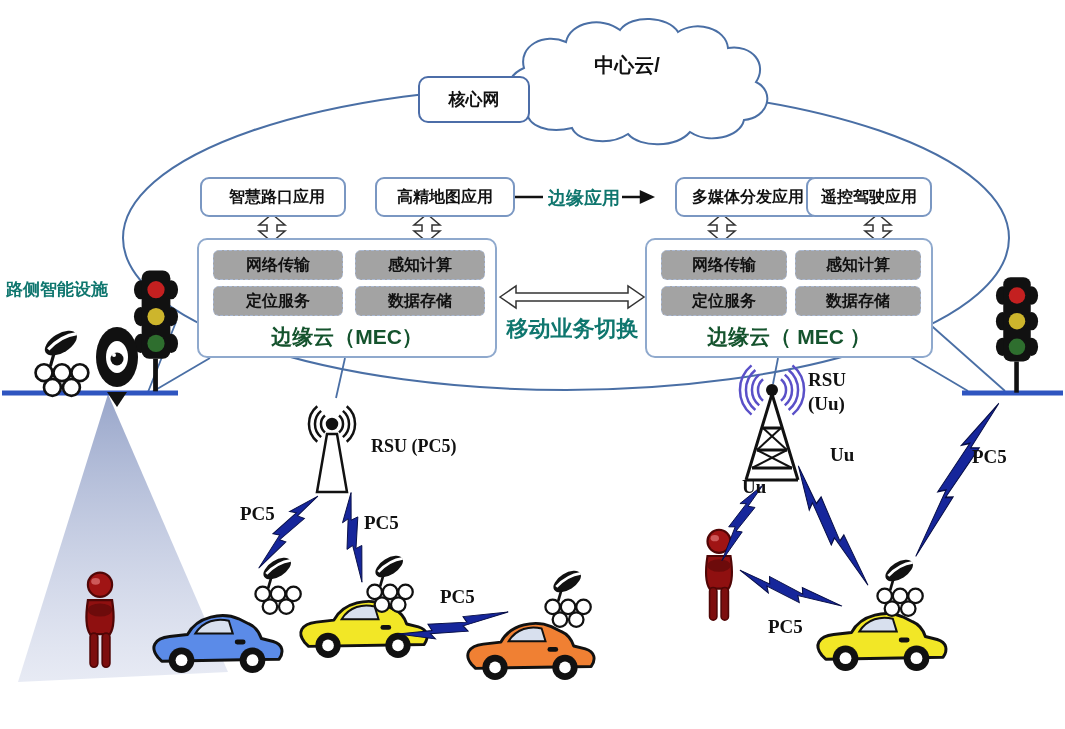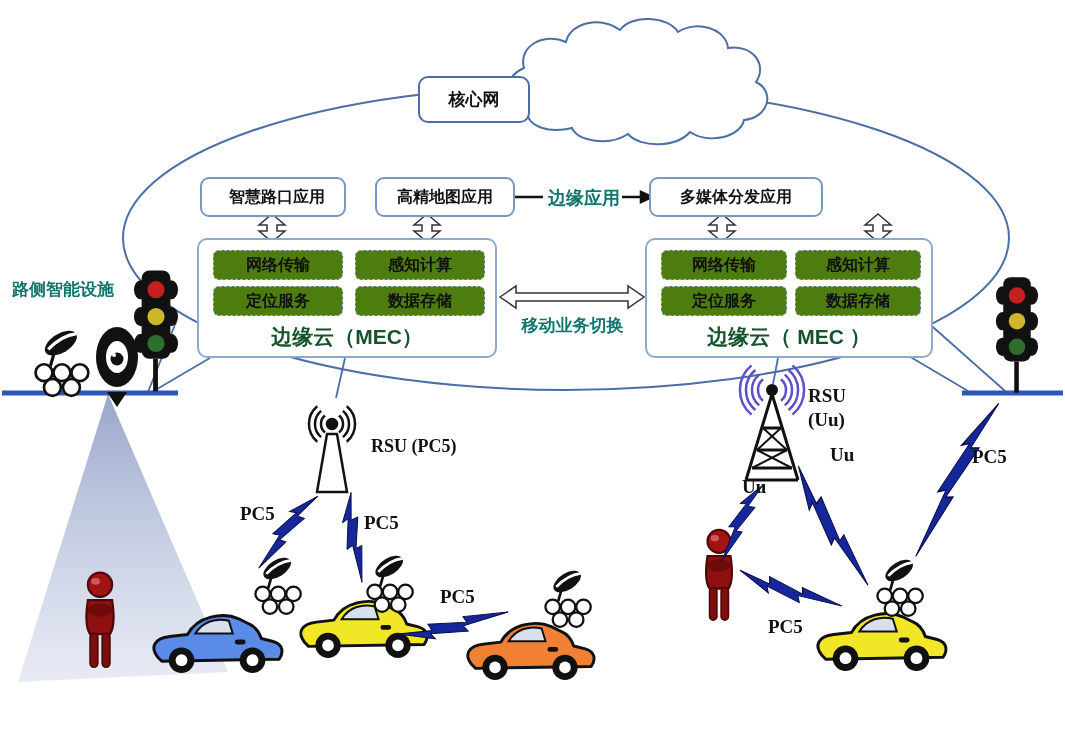--- a/index.html
+++ b/index.html
@@ -4,21 +4,21 @@
 <style>
   html,body{margin:0;padding:0;background:#fff;}
   .stage{position:relative;width:1065px;height:729px;background:#fff;overflow:hidden;
          font-family:"Liberation Sans",sans-serif;}
   .stage svg.base{position:absolute;left:0;top:0;}
   .box{position:absolute;background:#fff;display:flex;align-items:center;justify-content:center;
        color:#111;font-weight:bold;box-sizing:border-box;}
   .core-box{border:2px solid #4c6da8;border-radius:10px;font-size:17px;}
   .app-box{border:2px solid #7a97c2;border-radius:9px;font-size:16px;}
   .mec-box{position:absolute;background:#fff;border:2px solid #8fa9cd;border-radius:10px;box-sizing:border-box;}
-  .svc{position:absolute;border:1.5px dashed #aab9d4;border-radius:6px;background:#4d7c0f;
+  .svc{position:absolute;border:1.5px dashed #aab9d4;border-radius:6px;background:#a3a3a3;
        display:flex;align-items:center;justify-content:center;font-size:16px;font-weight:bold;color:#111;box-sizing:border-box;}
   .mec-title{position:absolute;left:0;right:0;bottom:5px;text-align:center;font-size:21px;font-weight:bold;color:#14532d;}
   .lbl{position:absolute;color:#0f766e;font-weight:bold;}
   .cloud-text{position:absolute;left:538px;top:52px;width:178px;text-align:center;
               font-size:20px;font-weight:bold;color:#111;line-height:1.35;}
   .serif{font-family:"Liberation Serif",serif;font-weight:bold;font-size:19px;color:#111;}
 </style>
 </head>
 <body>
 
@@ -177,52 +177,54 @@
     <use href="#bolt-shape" transform="translate(312,492) rotate(35) scale(0.9,0.93)"></use>
     <use href="#bolt-shape" transform="translate(344,494) rotate(-11.5) scale(0.9,0.9)"></use>
     <use href="#bolt-shape" transform="translate(400,641) rotate(255) scale(0.9,1.12)"></use>
     <use href="#bolt-shape" transform="translate(757,482) rotate(24) scale(0.85,0.86)"></use>
     <use href="#bolt-shape" transform="translate(792,470) rotate(-33.4) scale(0.95,1.38)"></use>
     <use href="#bolt-shape" transform="translate(992,400) rotate(26) scale(0.95,1.74)"></use>
     <use href="#bolt-shape" transform="translate(738,577) rotate(-74.4) scale(0.9,1.08)"></use>
   </svg>
 
   <div class="cloud-text">
+    <span style="display:block">中心云/</span>
   </div>
 
   <div class="box core-box" style="left:418px;top:76px;width:112px;height:47px;">核心网</div>
 
   <div class="box app-box" style="left:200px;top:177px;width:146px;height:40px;padding-left:8px;">智慧路口应用</div>
   <div class="box app-box" style="left:375px;top:177px;width:140px;height:40px;">高精地图应用</div>
-  <div class="box app-box" style="left:649px;top:177px;width:174px;height:40px;">多媒体分发应用</div>
+  <div class="box app-box" style="left:675px;top:177px;width:146px;height:40px;">多媒体分发应用</div>
+  <div class="box app-box" style="left:806px;top:177px;width:126px;height:40px;">遥控驾驶应用</div>
 
   <div class="lbl" style="left:545px;top:186px;width:78px;font-size:18px;text-align:center;">边缘应用</div>
 
   <div class="mec-box" style="left:197px;top:238px;width:300px;height:120px;">
     <div class="svc" style="left:14px;top:10px;width:130px;height:30px;">网络传输</div>
     <div class="svc" style="left:156px;top:10px;width:130px;height:30px;">感知计算</div>
     <div class="svc" style="left:14px;top:46px;width:130px;height:30px;">定位服务</div>
     <div class="svc" style="left:156px;top:46px;width:130px;height:30px;">数据存储</div>
     <div class="mec-title">边缘云（MEC）</div>
   </div>
 
   <div class="mec-box" style="left:645px;top:238px;width:288px;height:120px;">
     <div class="svc" style="left:14px;top:10px;width:126px;height:30px;">网络传输</div>
     <div class="svc" style="left:148px;top:10px;width:126px;height:30px;">感知计算</div>
     <div class="svc" style="left:14px;top:46px;width:126px;height:30px;">定位服务</div>
     <div class="svc" style="left:148px;top:46px;width:126px;height:30px;">数据存储</div>
     <div class="mec-title">边缘云（ MEC ）</div>
   </div>
 
-  <div class="lbl" style="left:500px;top:314px;width:145px;font-size:17px;text-align:center;">移动业务切换</div>
-
-  <div class="lbl" style="left:12px;top:278px;width:120px;font-size:17px;font-family:Liberation Mono, monospace;">路侧智能设施</div>
+  <div class="lbl" style="left:500px;top:314px;width:145px;font-size:22px;text-align:center;">移动业务切换</div>
+
+  <div class="lbl" style="left:6px;top:278px;width:120px;font-size:17px;font-family:Liberation Mono, monospace;">路侧智能设施</div>
 
   <div class="lbl serif" style="left:371px;top:436px;width:100px;font-size:18px;">RSU (PC5)</div>
-  <div class="lbl serif" style="left:808px;top:384px;width:60px;line-height:1.25;">
+  <div class="lbl serif" style="left:808px;top:368px;width:60px;line-height:1.25;">
     <span style="display:block">RSU</span>
     <span style="display:block">(Uu)</span>
   </div>
 
   <div class="lbl serif" style="left:240px;top:503px;">PC5</div>
   <div class="lbl serif" style="left:364px;top:512px;">PC5</div>
   <div class="lbl serif" style="left:440px;top:586px;">PC5</div>
   <div class="lbl serif" style="left:742px;top:476px;">Uu</div>
   <div class="lbl serif" style="left:830px;top:444px;">Uu</div>
   <div class="lbl serif" style="left:972px;top:446px;">PC5</div>

